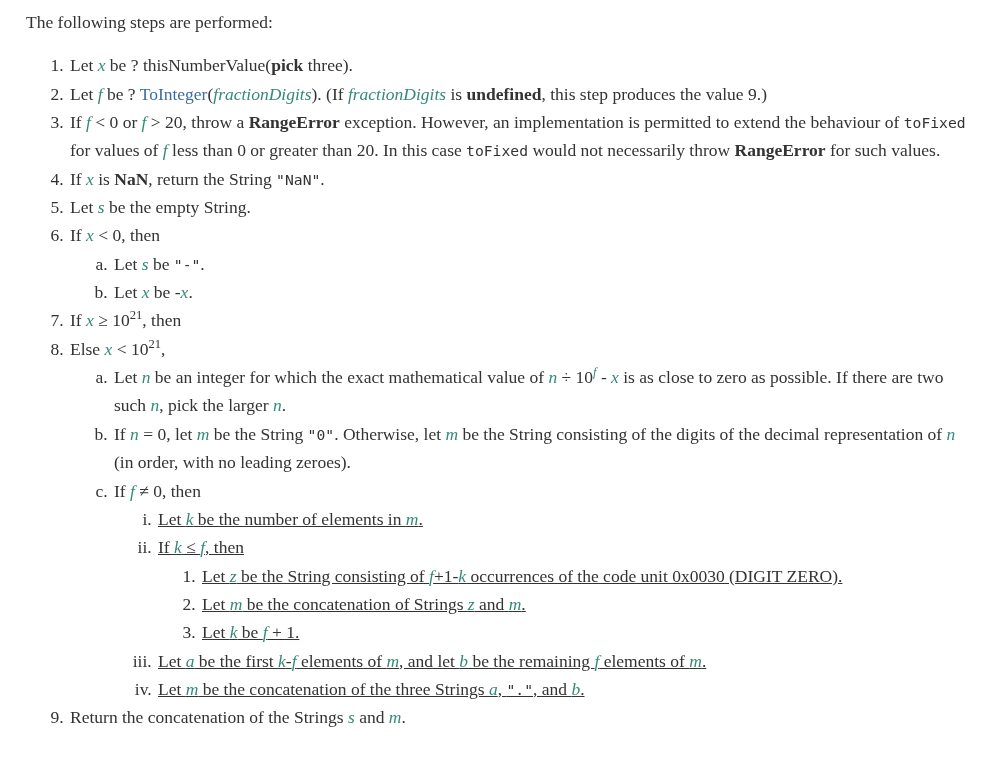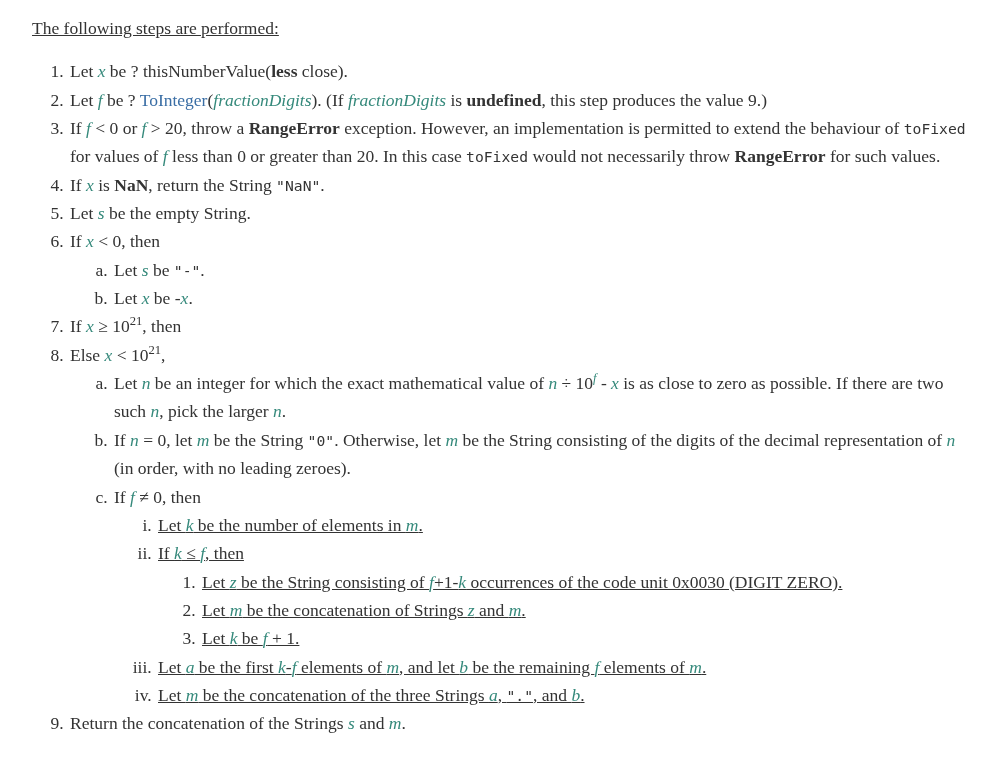--- a/index.html
+++ b/index.html
@@ -14,21 +14,21 @@
     height: 783px;
     box-sizing: border-box;
     overflow: hidden;
     background: var(--bg);
     color: var(--text);
     font-family: "Liberation Serif", "DejaVu Serif", serif;
     font-size: 17.5px;
     line-height: 1.62;
     padding: 8px 14px 10px 26px;
   }
-  p.intro { margin: 6px; text-decoration: underline; }
+  p.intro { margin: 0; }
   ol { margin: 0; padding-left: 42px; list-style-position: outside; }
   ol.lvl1 { list-style-type: decimal; margin-top: 15px; }
   ol.lvl2 { list-style-type: lower-alpha; }
   ol.lvl3 { list-style-type: lower-roman; text-decoration: underline; }
   ol.lvl4 { list-style-type: decimal; }
   li { padding-left: 2px; }
   .var { font-style: italic; color: var(--variable); }
   .bold { font-weight: 700; }
   .code {
     font-family: "DejaVu Sans Mono", "Liberation Mono", monospace;
@@ -37,21 +37,21 @@
   a.speclink { color: var(--link); text-decoration: none; cursor: pointer; }
   sup.sup { font-size: 0.72em; line-height: 0; vertical-align: super; }
 </style>
 </head>
 <body>
 
 <main>
   <p class="intro">The following steps are performed:</p>
   <div id="steps-root">
       <ol class="lvl1">
-        <li><span class="seg">Let </span><span class="var">x</span><span class="seg"> be ? thisNumberValue(</span><span class="bold">less</span><span class="seg"> close).</span></li>
+        <li><span class="seg">Let </span><span class="var">x</span><span class="seg"> be ? thisNumberValue(</span><span class="bold">pick</span><span class="seg"> three).</span></li>
         <li><span class="seg">Let </span><span class="var">f</span><span class="seg"> be ? </span><a class="speclink">ToInteger</a><span class="seg">(</span><span class="var">fractionDigits</span><span class="seg">). (If </span><span class="var">fractionDigits</span><span class="seg"> is </span><span class="bold">undefined</span><span class="seg">, this step produces the value 9.)</span></li>
         <li><span class="seg">If </span><span class="var">f</span><span class="seg"> &lt; 0 or </span><span class="var">f</span><span class="seg"> &gt; 20, throw a </span><span class="bold">RangeError</span><span class="seg"> exception. However, an implementation is permitted to extend the behaviour of </span><span class="code">toFixed</span><span class="seg"> for values of </span><span class="var">f</span><span class="seg"> less than 0 or greater than 20. In this case </span><span class="code">toFixed</span><span class="seg"> would not necessarily throw </span><span class="bold">RangeError</span><span class="seg"> for such values.</span></li>
         <li><span class="seg">If </span><span class="var">x</span><span class="seg"> is </span><span class="bold">NaN</span><span class="seg">, return the String </span><span class="code">"NaN"</span><span class="seg">.</span></li>
         <li><span class="seg">Let </span><span class="var">s</span><span class="seg"> be the empty String.</span></li>
         <li><span class="seg">If </span><span class="var">x</span><span class="seg"> &lt; 0, then</span><ol class="lvl2">
             <li><span class="seg">Let </span><span class="var">s</span><span class="seg"> be </span><span class="code">"-"</span><span class="seg">.</span></li>
             <li><span class="seg">Let </span><span class="var">x</span><span class="seg"> be -</span><span class="var">x</span><span class="seg">.</span></li>
           </ol></li>
         <li><span class="seg">If </span><span class="var">x</span><span class="seg"> ≥ 10</span><sup class="sup">21</sup><span class="seg">, then</span></li>
         <li><span class="seg">Else </span><span class="var">x</span><span class="seg"> &lt; 10</span><sup class="sup">21</sup><span class="seg">,</span><ol class="lvl2">

